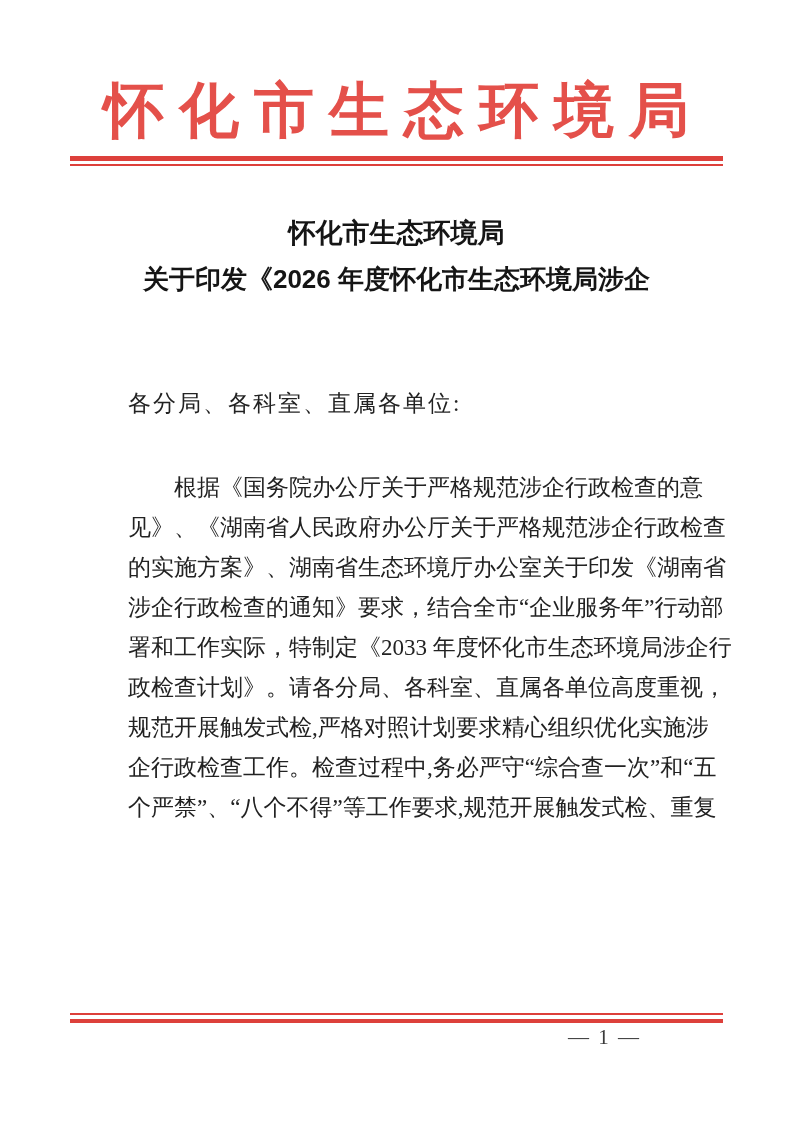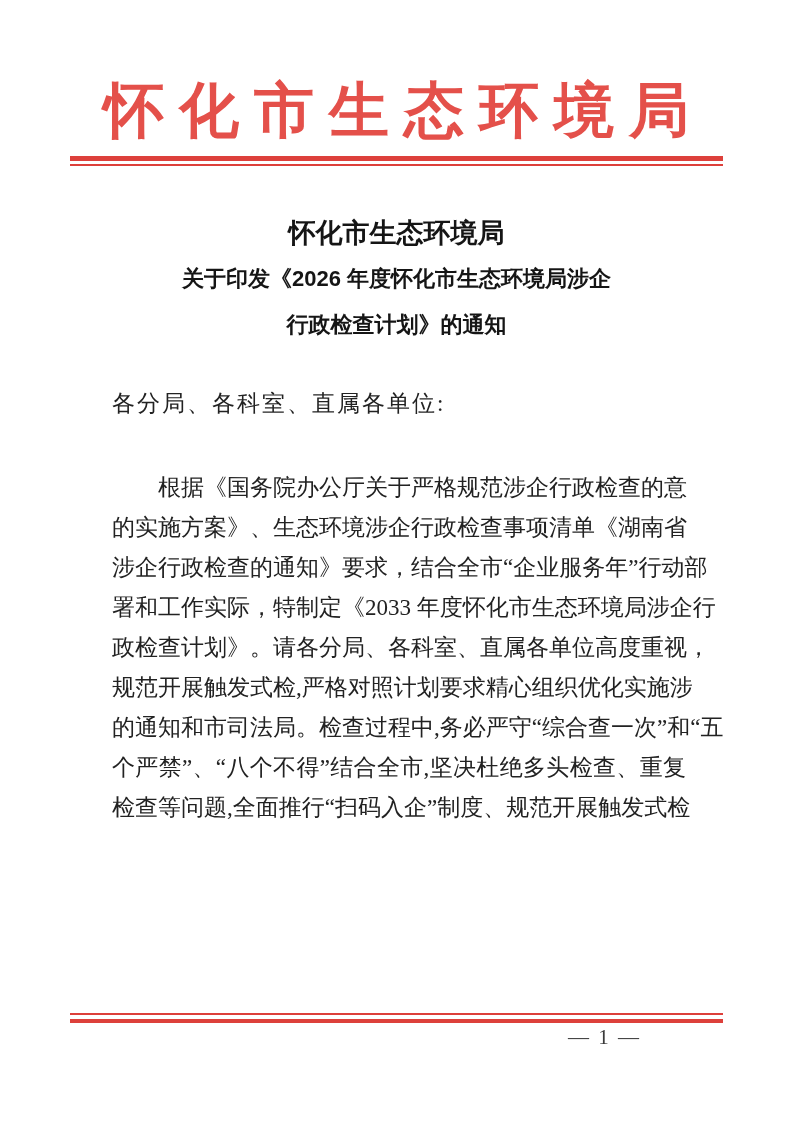--- a/index.html
+++ b/index.html
@@ -48,27 +48,27 @@
     position: absolute;
     top: 210px;
     left: 60px;
     right: 60px;
     text-align: center;
     font-family: "Liberation Sans", "DejaVu Sans", sans-serif;
     font-weight: 700;
     color: #151515;
   }
   .doc-title .t1 { font-size: 27px; line-height: 46px; }
-  .doc-title .t2, .doc-title .t3 { font-size: 22px; line-height: 46px; }
+  .doc-title .t2, .doc-title .t3 { font-size: 26px; line-height: 46px; }
 
   
   .body-text {
     position: absolute;
     top: 384px;
-    left: 112px;
+    left: 128px;
     width: 574px;
     font-family: "Liberation Serif", "DejaVu Serif", serif;
     font-size: 23px;
     color: #222222;
   }
   .body-line {
     height: 40px;
     line-height: 40px;
     white-space: nowrap;
     text-align: justify;
@@ -103,34 +103,33 @@
 <div class="page">
 
   <div class="masthead">怀化市生态环境局</div>
 
   <div class="rule masthead-rule-thick"></div>
   <div class="rule masthead-rule-thin"></div>
 
   <div class="doc-title">
     <div class="t1">怀化市生态环境局</div>
     <div class="t2">关于印发《2026 年度怀化市生态环境局涉企</div>
-    <div class="t3">行政检查计划》的通知</div>
   </div>
 
   <div class="body-text">
     <div class="body-line salutation">各分局、各科室、直属各单位:</div>
     <div class="body-line indent">根据《国务院办公厅关于严格规范涉企行政检查的意</div>
-    <div class="body-line">的实施方案》、生态环境涉企行政检查事项清单《湖南省</div>
+    <div class="body-line">见》、《湖南省人民政府办公厅关于严格规范涉企行政检查</div>
+    <div class="body-line">的实施方案》、湖南省生态环境厅办公室关于印发《湖南省</div>
     <div class="body-line">涉企行政检查的通知》要求，结合全市“企业服务年”行动部</div>
     <div class="body-line">署和工作实际，特制定《2033 年度怀化市生态环境局涉企行</div>
     <div class="body-line">政检查计划》。请各分局、各科室、直属各单位高度重视，</div>
     <div class="body-line">规范开展触发式检,严格对照计划要求精心组织优化实施涉</div>
-    <div class="body-line">的通知和市司法局。检查过程中,务必严守“综合查一次”和“五</div>
-    <div class="body-line">个严禁”、“八个不得”结合全市,坚决杜绝多头检查、重复</div>
-    <div class="body-line">检查等问题,全面推行“扫码入企”制度、规范开展触发式检</div>
+    <div class="body-line">企行政检查工作。检查过程中,务必严守“综合查一次”和“五</div>
+    <div class="body-line">个严禁”、“八个不得”等工作要求,规范开展触发式检、重复</div>
   </div>
 
   <div class="rule footer-rule-thin"></div>
   <div class="rule footer-rule-thick"></div>
 
   <div class="page-number">— 1 —</div>
 
 </div>
 
 </body></html>

